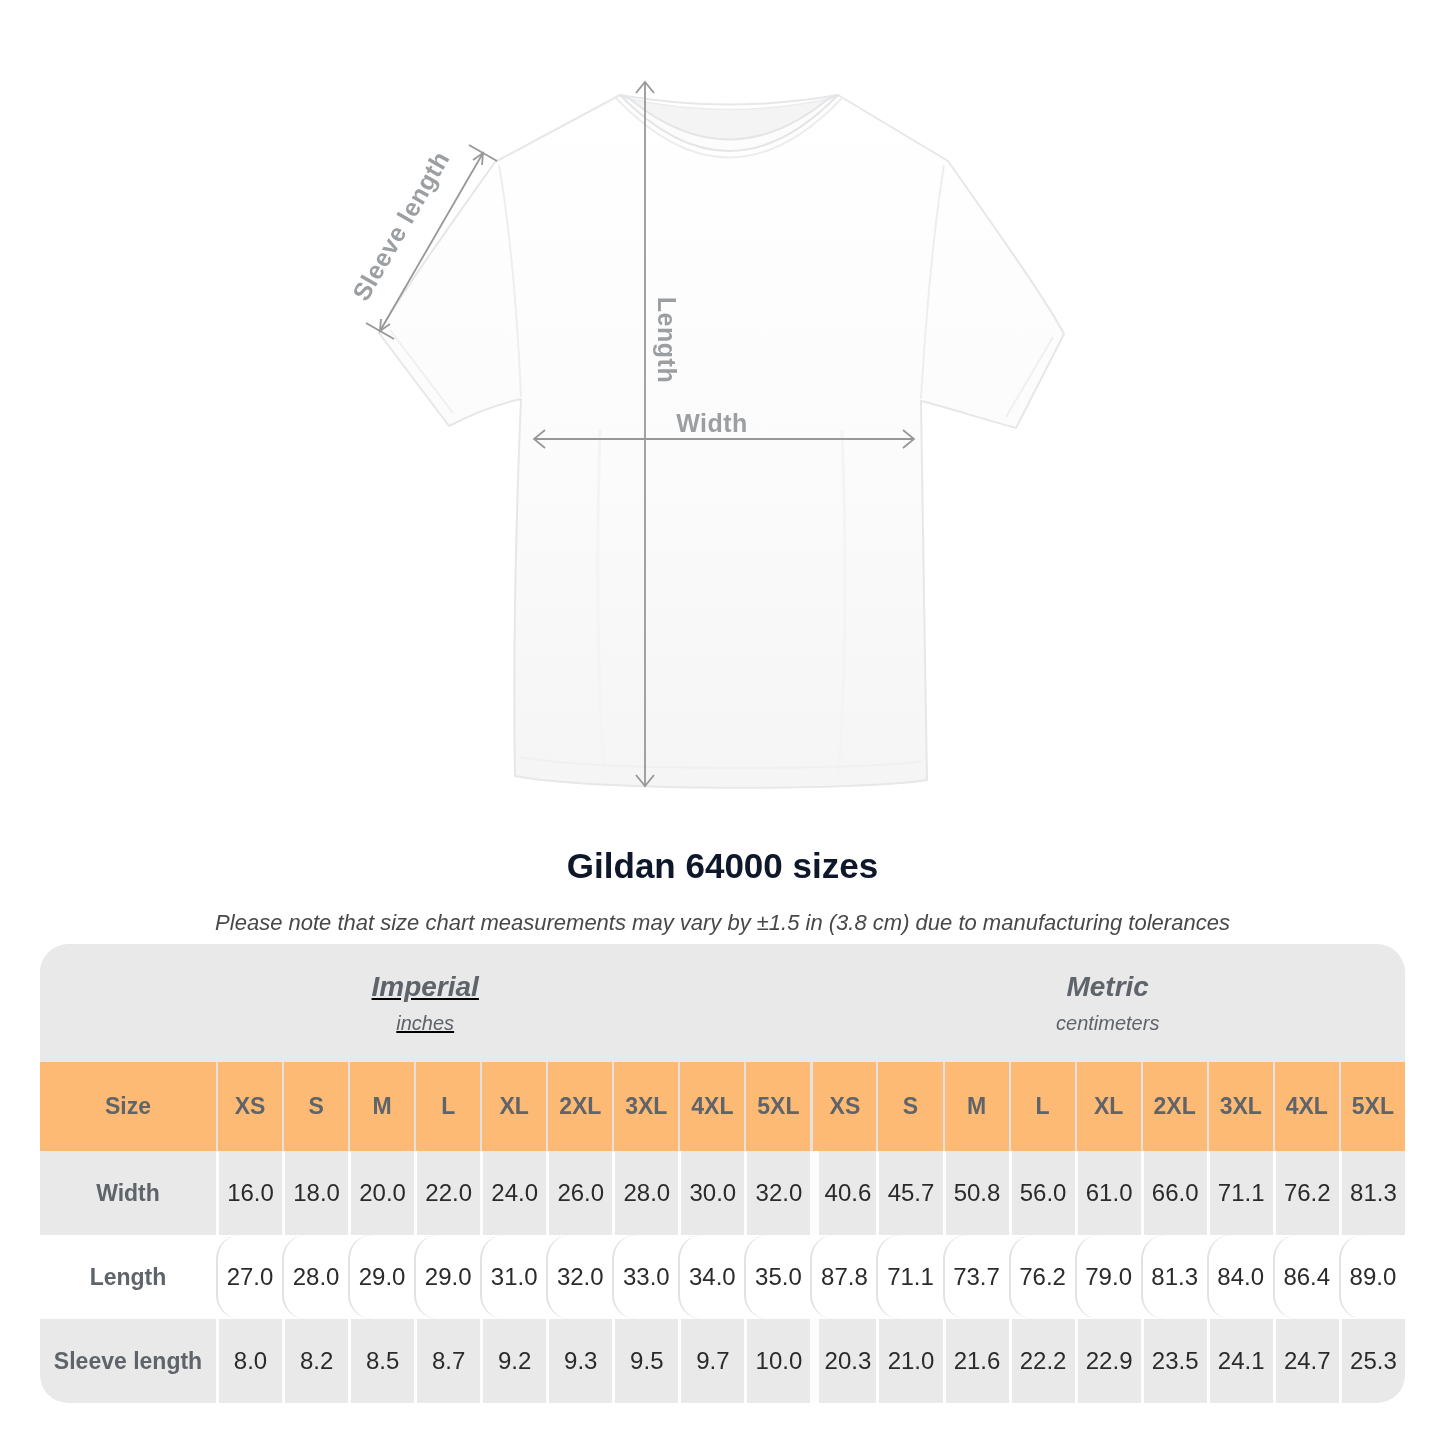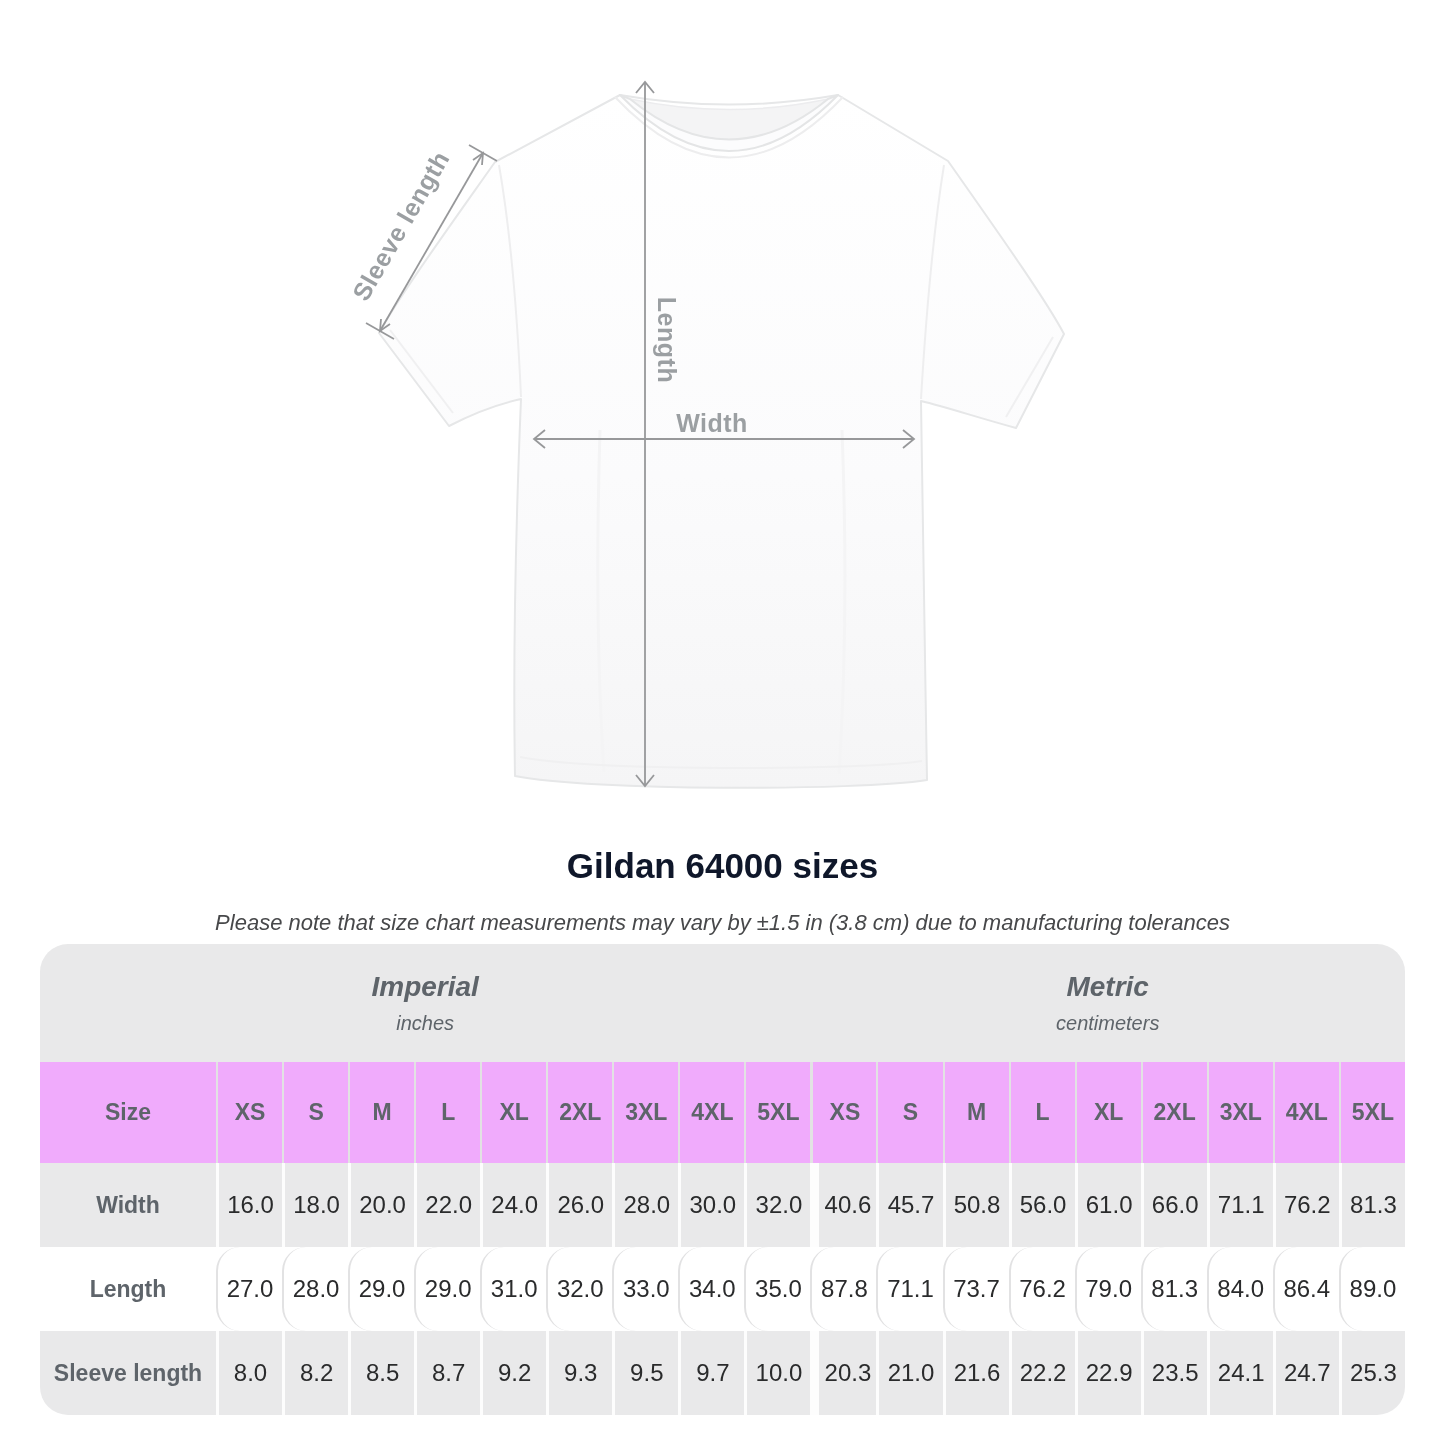--- a/index.html
+++ b/index.html
@@ -24,26 +24,26 @@
   .heading .subtitle{ margin-top:24px; font-size:22px; font-style:italic; color:#47484a; }
   
   .size-table-wrap{ position:absolute; left:40px; top:944px; width:1365px; }
   table.size-table{
     border-collapse:separate; border-spacing:0; table-layout:fixed;
     width:1365px; text-align:center;
   }
   .size-table th, .size-table td{ padding:0; text-align:center; vertical-align:middle; font-weight:normal; }
   
   .band th{ background:#e9e9ea; height:118px; }
-  .band th:first-child{ border-top-left-radius:28px; }
+  .band th:first-child{ border-top-left-radius:28px;text-decoration:underline; }
   .band th:last-child{ border-top-right-radius:28px; }
   .band .band-title{ font-size:28px; font-weight:bold; font-style:italic; color:#5e646a; }
   .band .band-unit{ margin-top:9px; font-size:20px; font-style:italic; color:#5e646a; }
   
-  .row-sizes th{ background:#f0abfc; height:101px; font-size:23px; font-weight:bold; color:#5e646a; }
+  .row-sizes th{ background:#fdba74; height:89px; font-size:23px; font-weight:bold; color:#5e646a; }
   .row-sizes th + th{ border-left:2px solid #e2e2e3; }
   
   .data-row td{ height:84px; font-size:24px; color:#2a2b2c; }
   .data-row td.row-label{ font-size:23px; font-weight:bold; color:#5e646a; }
   .row-white td{ background:#ffffff; }
   .row-white td + td{ border-left:2px solid #e2e2e3;border-radius:24px; }
   .row-gray td{ background:#e9e9ea; }
   .row-gray td + td{ border-left:3px solid #fdfdfd; }
   .row-gray td.divider{ border-left-width:9px; }
   .row-sizes th.divider{ border-left-width:3px; }

